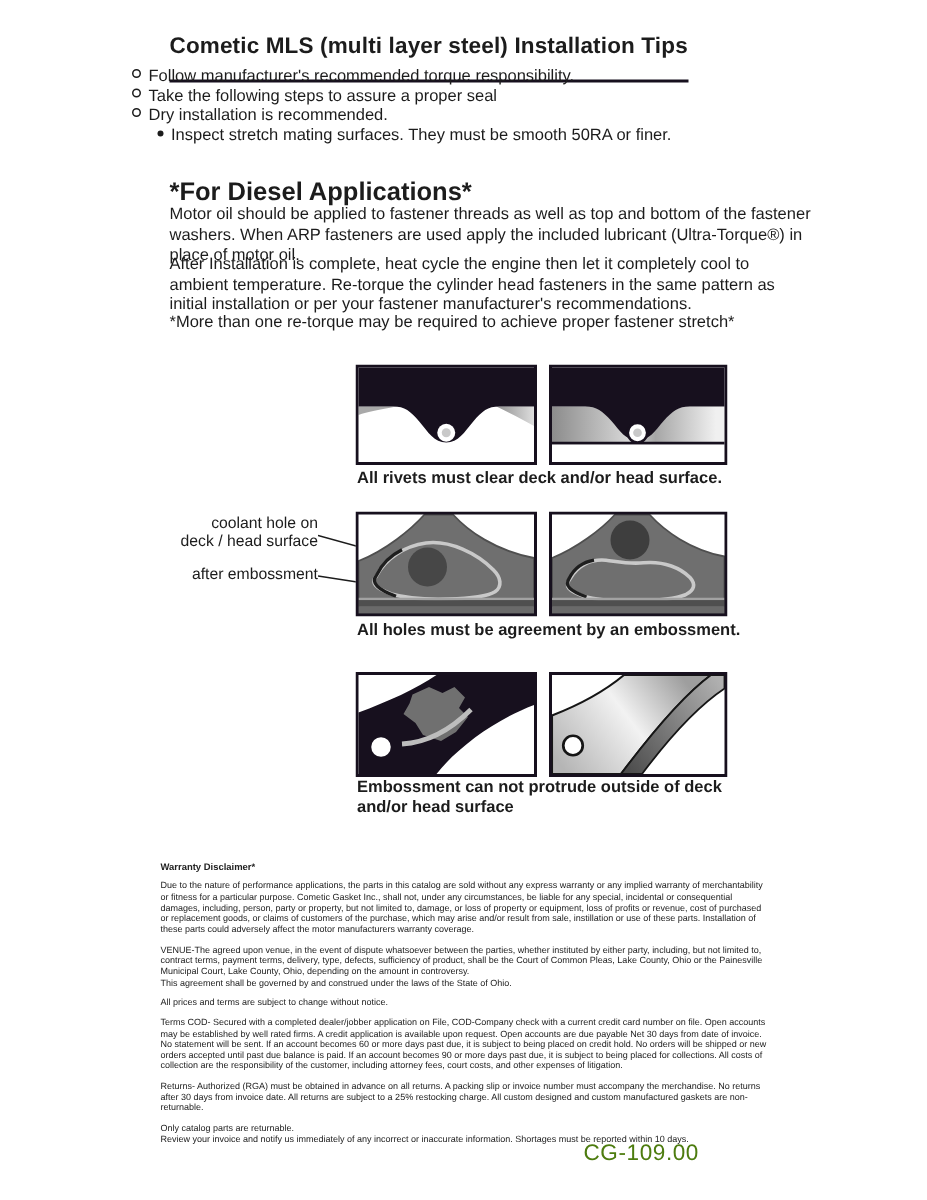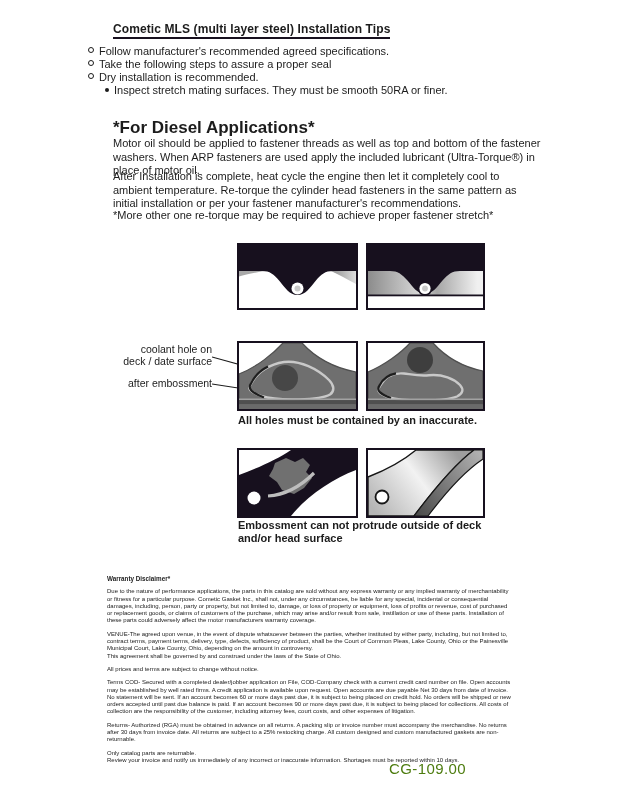--- a/index.html
+++ b/index.html
@@ -1,20 +1,20 @@
 <!DOCTYPE html>
 <html style="--ink: #17101e; --text: #1c1c1c; --deck-gray: #a9a9a9; --panel-gray: #6f6f6f; --hole-gray: #474747; --contour-light: #c9c9c9; --stripe-light: #bdbdbd;"><head>
 <meta charset="utf-8">
 <style>
   html,body{margin:0;padding:0;background:#fff;}
   .page{position:relative;width:618px;height:800px;background:#fff;
         font-family:"Liberation Sans", sans-serif;color:var(--text,#1c1c1c);overflow:hidden;}
   .abs{position:absolute;}
-  .title{left:113px;top:22px;font-size:12px;font-weight:bold;
-         border-bottom:2px solid var(--ink);padding-bottom:1px;letter-spacing:.1px;}
+  .title{left:113px;top:22px;font-size:15px;font-weight:bold;
+         border-bottom:2px solid var(--ink);padding-bottom:14px;letter-spacing:.1px;}
   .tips{left:88px;top:45px;font-size:11px;line-height:13px;}
   .tiprow{display:flex;align-items:baseline;}
   .tiprow.sub{margin-left:17px;}
   .bmark{width:4px;height:4px;border:1px solid #1c1c1c;border-radius:50%;
          margin-right:5px;position:relative;top:-2px;flex:0 0 auto;}
   .bmark.fill{background:#1c1c1c;width:4px;height:4px;border:none;}
   .h2{left:113px;top:118px;font-size:17px;font-weight:bold;}
   .para{left:113px;width:428px;font-size:11px;line-height:13.5px;white-space:pre-line;}
   .p1{top:137px;} .p2{top:170px;} .p3{top:209px;}
   .dlabel{font-size:13px;font-weight:bold;text-align:center;letter-spacing:.3px;margin-top:18px;}
@@ -29,40 +29,40 @@
 </head>
 <body>
 
 <div class="page">
 
   <div class="abs title">Cometic MLS (multi layer steel) Installation Tips</div>
 
   <div class="abs tips">
     <div class="tiprow">
       <span class="bmark"></span>
-      <span>Follow manufacturer's recommended agreed specifications.</span>
+      <span>Follow manufacturer's recommended torque responsibility.</span>
     </div>
     <div class="tiprow">
       <span class="bmark"></span>
       <span>Take the following steps to assure a proper seal</span>
     </div>
     <div class="tiprow">
       <span class="bmark"></span>
       <span>Dry installation is recommended.</span>
     </div>
     <div class="tiprow sub">
       <span class="bmark fill"></span>
       <span>Inspect stretch mating surfaces.  They must be smooth 50RA or finer.</span>
     </div>
   </div>
 
   <div class="abs h2">*For Diesel Applications*</div>
   <div class="abs para p1">Motor oil should be applied to fastener threads as well as top and bottom of the fastener washers. When ARP fasteners are used apply the included lubricant (Ultra-Torque®) in place of motor oil.</div>
   <div class="abs para p2">After Installation is complete, heat cycle the engine then let it completely cool to ambient temperature. Re-torque the cylinder head fasteners in the same pattern as initial installation or per your fastener manufacturer's recommendations.</div>
-  <div class="abs para p3">*More other one re-torque may be required to achieve proper fastener stretch*</div>
+  <div class="abs para p3">*More than one re-torque may be required to achieve proper fastener stretch*</div>
 
   <div class="abs dlabel" style="left:237px;top:228px;width:121px">RIGHT</div>
   <div class="abs dlabel" style="left:366px;top:228px;width:119px">WRONG</div>
 
   <svg class="abs" style="left:237px;top:243px" width="121" height="67" viewBox="0 0 121 67">
     <rect x="0" y="0" width="121" height="67" fill="#ffffff"></rect>
     <path d="M2,28 H27 C16,30.2 8,31.6 2,33.6 Z" style="fill:var(--deck-gray)"></path>
     <defs>
         <linearGradient id="p1rg" x1="0" y1="0" x2="1" y2="0">
       <stop offset="0" stop-color="#8f8f8f"></stop>
@@ -88,26 +88,27 @@
       </defs>
     <rect x="2" y="28" width="115" height="24" fill="url(#p1wg)"></rect>
     <path d="M2,2 H117 V28 H94 C86,28 82.5,31 76.5,37.5 C70.5,44.5 67,50.5 59,50.5 C51,50.5 47.5,44.5 41.5,37.5 C35.5,31 32,28 24,28 H2 Z" style="fill:var(--ink)"></path>
     <rect x="2" y="51.5" width="115" height="1.8" style="fill:var(--ink)"></rect>
     <circle cx="59" cy="45.5" r="7.3" style="fill:var(--ink)"></circle>
     <circle cx="59" cy="45.5" r="5.6" fill="#ffffff"></circle>
     <circle cx="59" cy="45.5" r="2.9" fill="#c9c9c9"></circle>
     <rect x="1" y="1" width="117" height="65" fill="none" style="stroke:var(--ink)" stroke-width="2"></rect>
   </svg>
 
+  <div class="abs caption" style="top:313px">All rivets must clear deck and/or head surface.</div>
 
   <div class="abs dlabel" style="left:237px;top:328px;width:121px">RIGHT</div>
   <div class="abs dlabel" style="left:366px;top:328px;width:119px">WRONG</div>
 
   <div class="abs callout" style="left:110px;top:344px">coolant hole on
-deck / date surface</div>
+deck / head surface</div>
   <div class="abs callout" style="left:110px;top:378px">after embossment</div>
   <svg class="abs" style="left:212px;top:350px;pointer-events:none" width="82" height="46" viewBox="0 0 82 46">
     <line x1="0" y1="7" x2="76" y2="28" stroke="#1c1c1c" stroke-width="1.1"></line>
     <line x1="0" y1="34" x2="52" y2="42" stroke="#1c1c1c" stroke-width="1.1"></line>
   </svg>
 
   <svg class="abs" style="left:237px;top:341px" width="121" height="70" viewBox="0 0 121 70">
     <rect x="0" y="0" width="121" height="70" fill="#ffffff"></rect>
     <path d="M2,68 V33 C20,26 37,12 46,2 H65 C75,13 93,26 119,31 V68 Z" style="fill:var(--panel-gray)" stroke="#4f4f4f" stroke-width="1.2"></path>
     <path d="M14,43 C20,31 33,23 47,21 C63,19 81,28 92,39 C97,44 98,50 93,53.5 C84,59 42,60.5 24,55 C13,51 10,47.5 14,43 Z" fill="none" style="stroke:var(--contour-light)" stroke-width="2.4"></path>
@@ -124,21 +125,21 @@
     <path d="M2,68 V31 C18,24.5 35,12 44,2 H67 C77,13 94,25.5 117,30 V68 Z" style="fill:var(--panel-gray)" stroke="#4f4f4f" stroke-width="1.2"></path>
     <circle cx="54" cy="19" r="13" fill="#3e3e3e"></circle>
     <path d="M14,45 C19,36 28,31.5 38,32.5 C45,33.3 53,35.2 63,34.2 C77,32.9 88,38 94,44 C98,48.5 97,52.5 91,55.5 C79,60.5 38,61 23,56.5 C13,53 10,50 14,45 Z" fill="none" style="stroke:var(--contour-light)" stroke-width="2.4"></path>
     <path d="M25,57 C14,53 10,49.5 13.5,44.5 C16.5,38.5 22,33.8 30,32.4" fill="none" stroke="#1e1e1e" stroke-width="2.2"></path>
     <rect x="2" y="57.5" width="115" height="1.6" fill="#a2a2a2"></rect>
     <rect x="2" y="59.1" width="115" height="4.2" fill="#4f4f4f"></rect>
     <rect x="2" y="63.3" width="115" height="4.7" fill="#6a6a6a"></rect>
     <rect x="1" y="1" width="117" height="68" fill="none" style="stroke:var(--ink)" stroke-width="2"></rect>
   </svg>
 
-  <div class="abs caption" style="top:414px">All holes must be contained by an inaccurate.</div>
+  <div class="abs caption" style="top:414px">All holes must be agreement by an embossment.</div>
 
   <div class="abs dlabel" style="left:237px;top:435px;width:121px">RIGHT</div>
   <div class="abs dlabel" style="left:366px;top:435px;width:119px">WRONG</div>
 
   <svg class="abs" style="left:237px;top:448px" width="121" height="70" viewBox="0 0 121 70">
     <rect x="0" y="0" width="121" height="70" fill="#ffffff"></rect>
     <path d="M2,27 C21,20 41,11 54,2 H119 V22 C95,31 69,49 54,68 H2 Z" style="fill:var(--ink)"></path>
     <path d="M38,15 L49,10 L58,14 L66,10 L73,17 L69,24 L75,30 L67,40 L57,46 L45,42 L40,34 L32,28 L36,21 Z" fill="#707070"></path>
     <path d="M31,48 C48,47 63,39 77,25" fill="none" style="stroke:var(--stripe-light)" stroke-width="3.2"></path>
     <circle cx="17" cy="50" r="6.5" fill="#ffffff"></circle>

